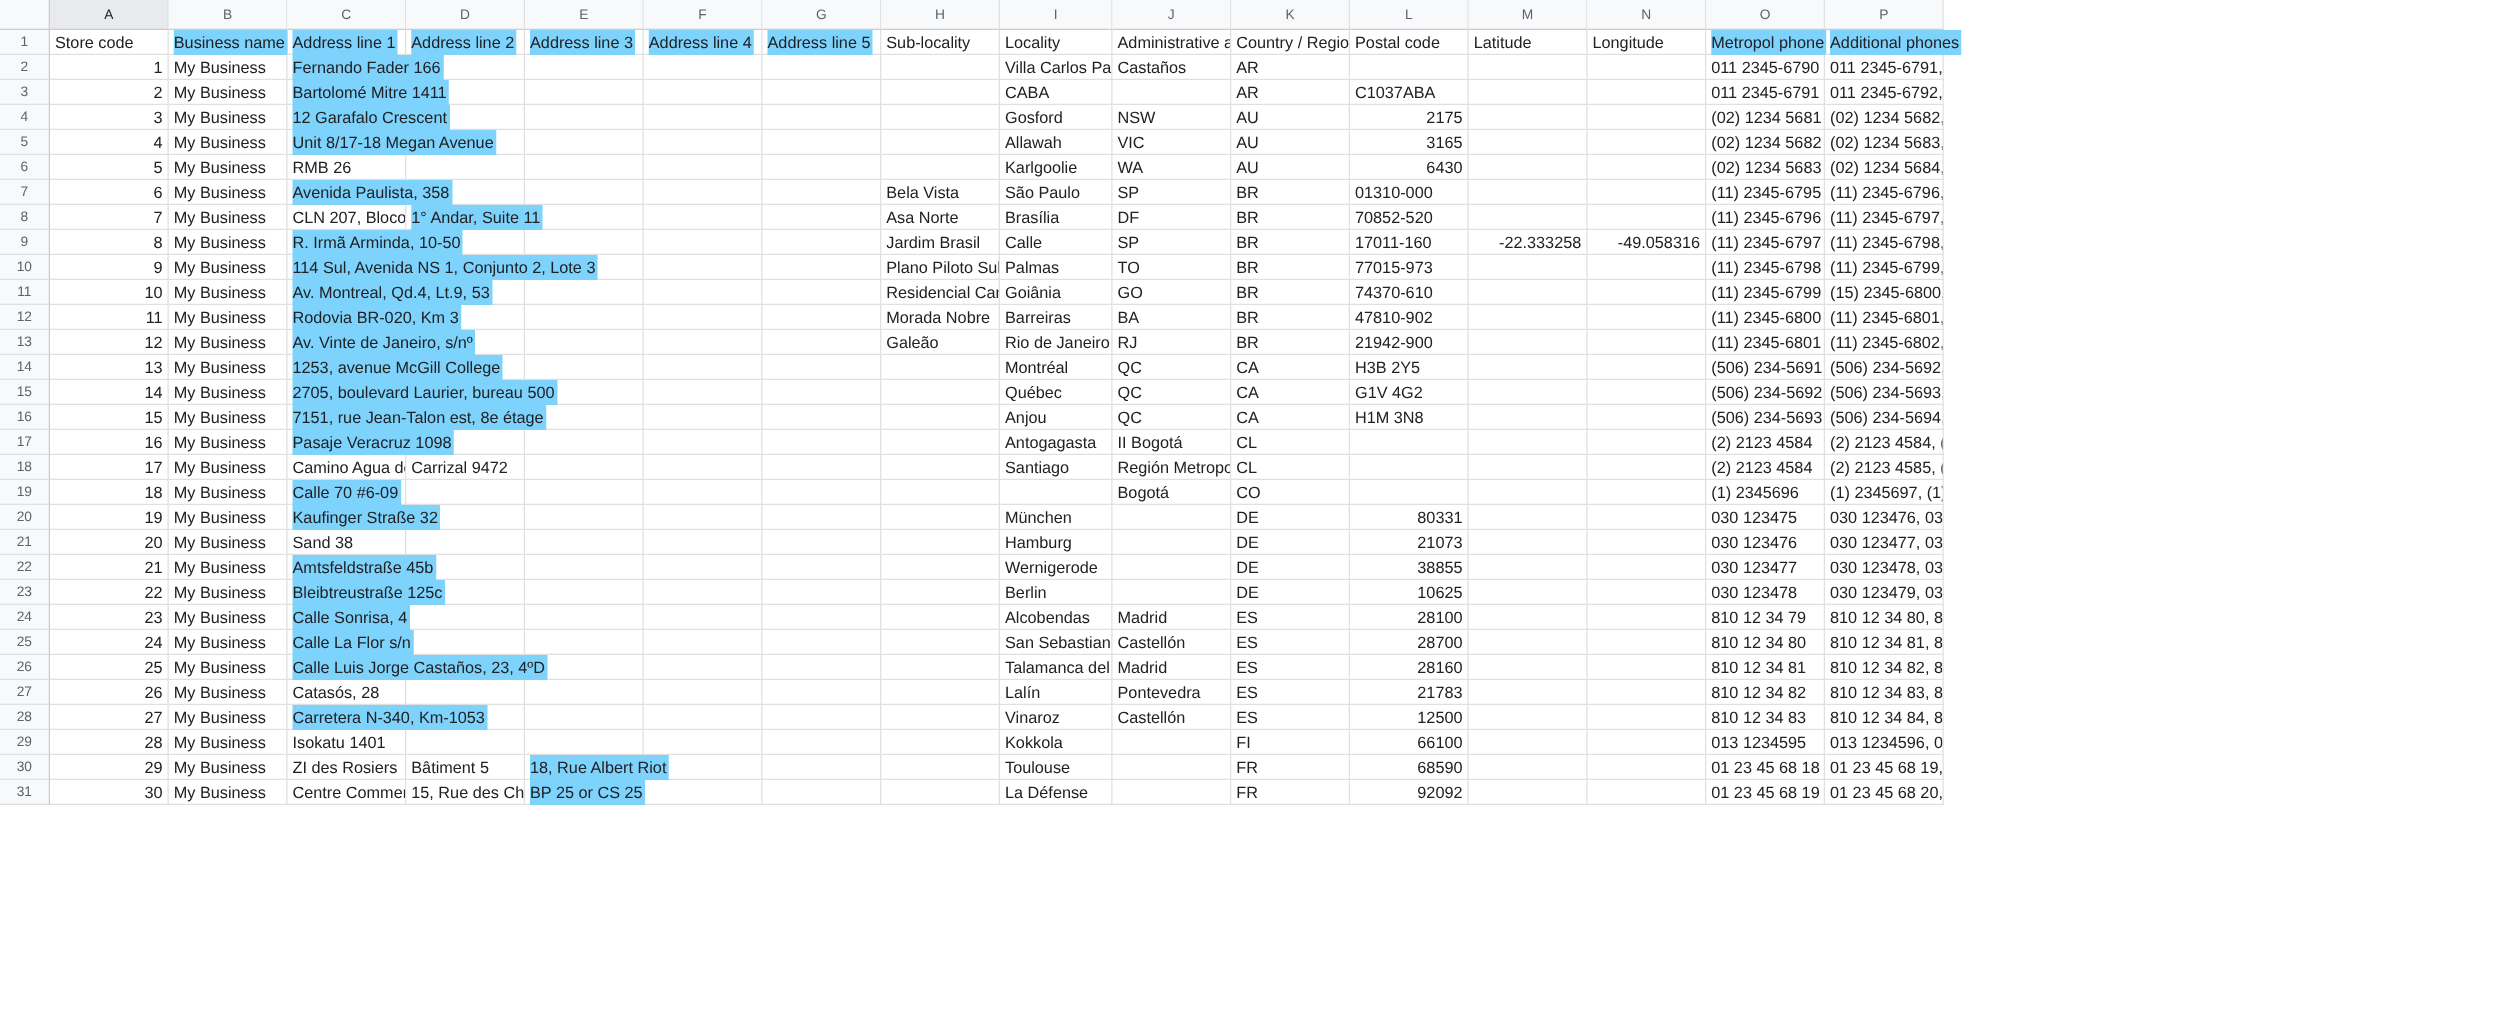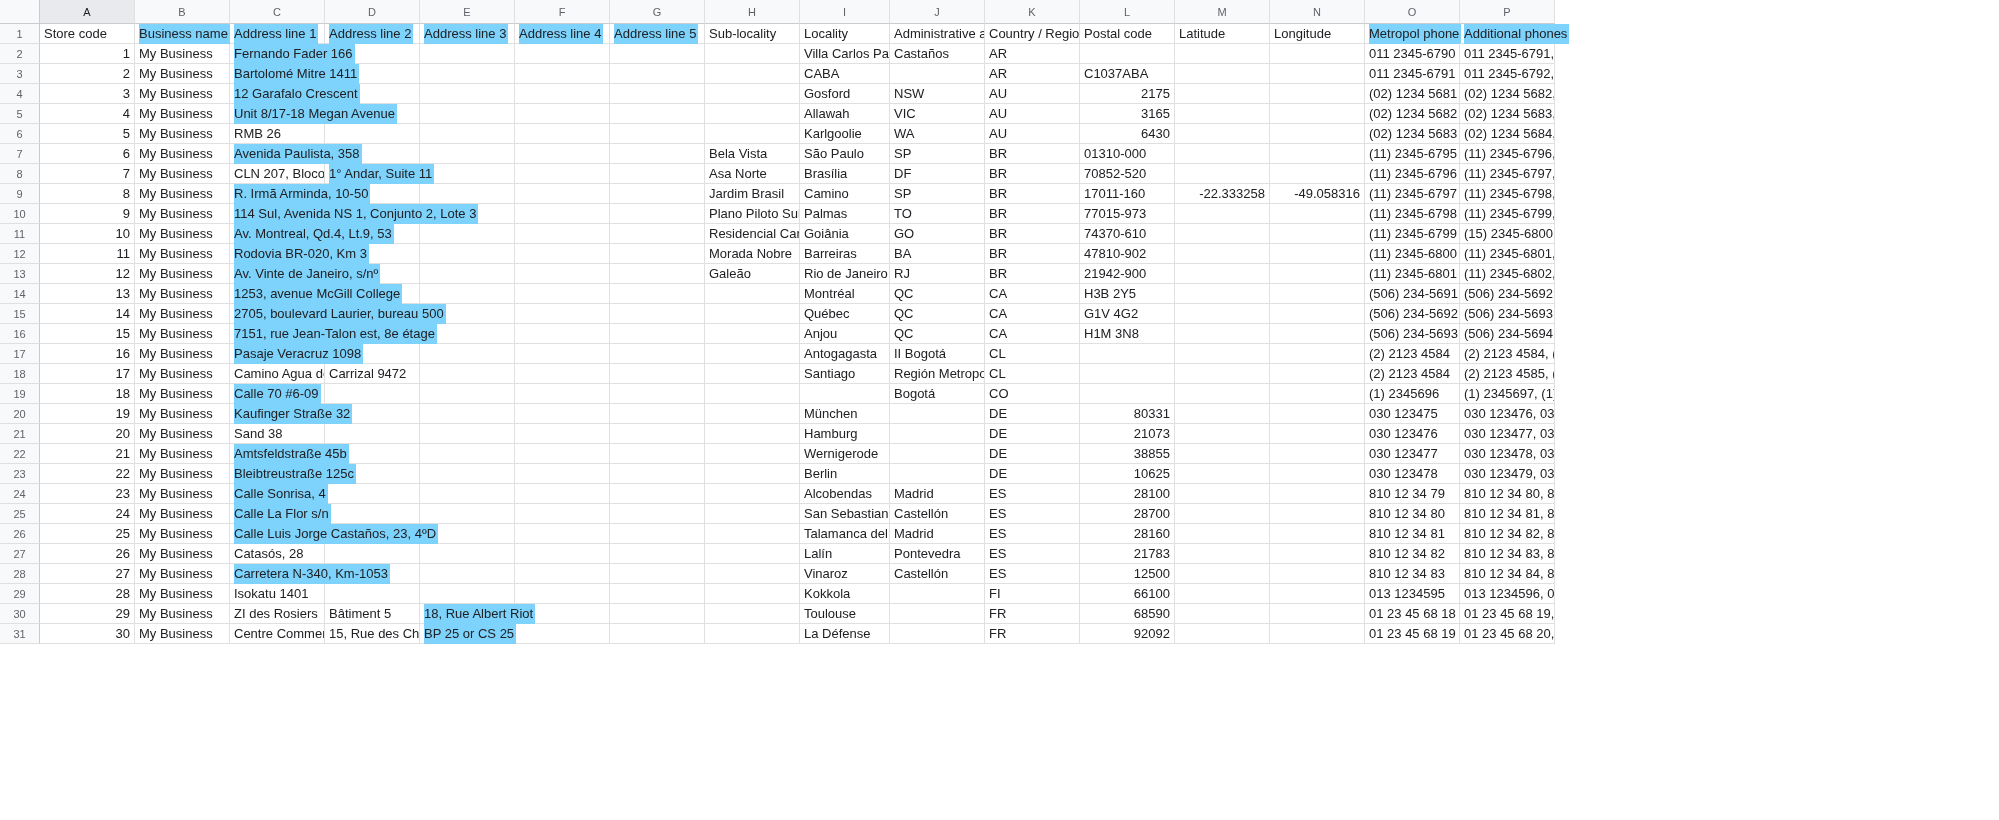--- a/index.html
+++ b/index.html
@@ -223,21 +223,21 @@
     <div class="cell"><span>(11) 2345-6797,</span></div>
     <div class="row-header">9</div>
     <div class="cell num"><span>8</span></div>
     <div class="cell"><span>My Business</span></div>
     <div class="cell ov"><span>R. Irmã Arminda, 10-50</span></div>
     <div class="cell"><span></span></div>
     <div class="cell"><span></span></div>
     <div class="cell"><span></span></div>
     <div class="cell"><span></span></div>
     <div class="cell"><span>Jardim Brasil</span></div>
-    <div class="cell"><span>Camino</span></div>
+    <div class="cell"><span>Calle</span></div>
     <div class="cell"><span>SP</span></div>
     <div class="cell"><span>BR</span></div>
     <div class="cell"><span>17011-160</span></div>
     <div class="cell num"><span>-22.333258</span></div>
     <div class="cell num"><span>-49.058316</span></div>
     <div class="cell"><span>(11) 2345-6797</span></div>
     <div class="cell"><span>(11) 2345-6798,</span></div>
     <div class="row-header">10</div>
     <div class="cell num"><span>9</span></div>
     <div class="cell"><span>My Business</span></div>

